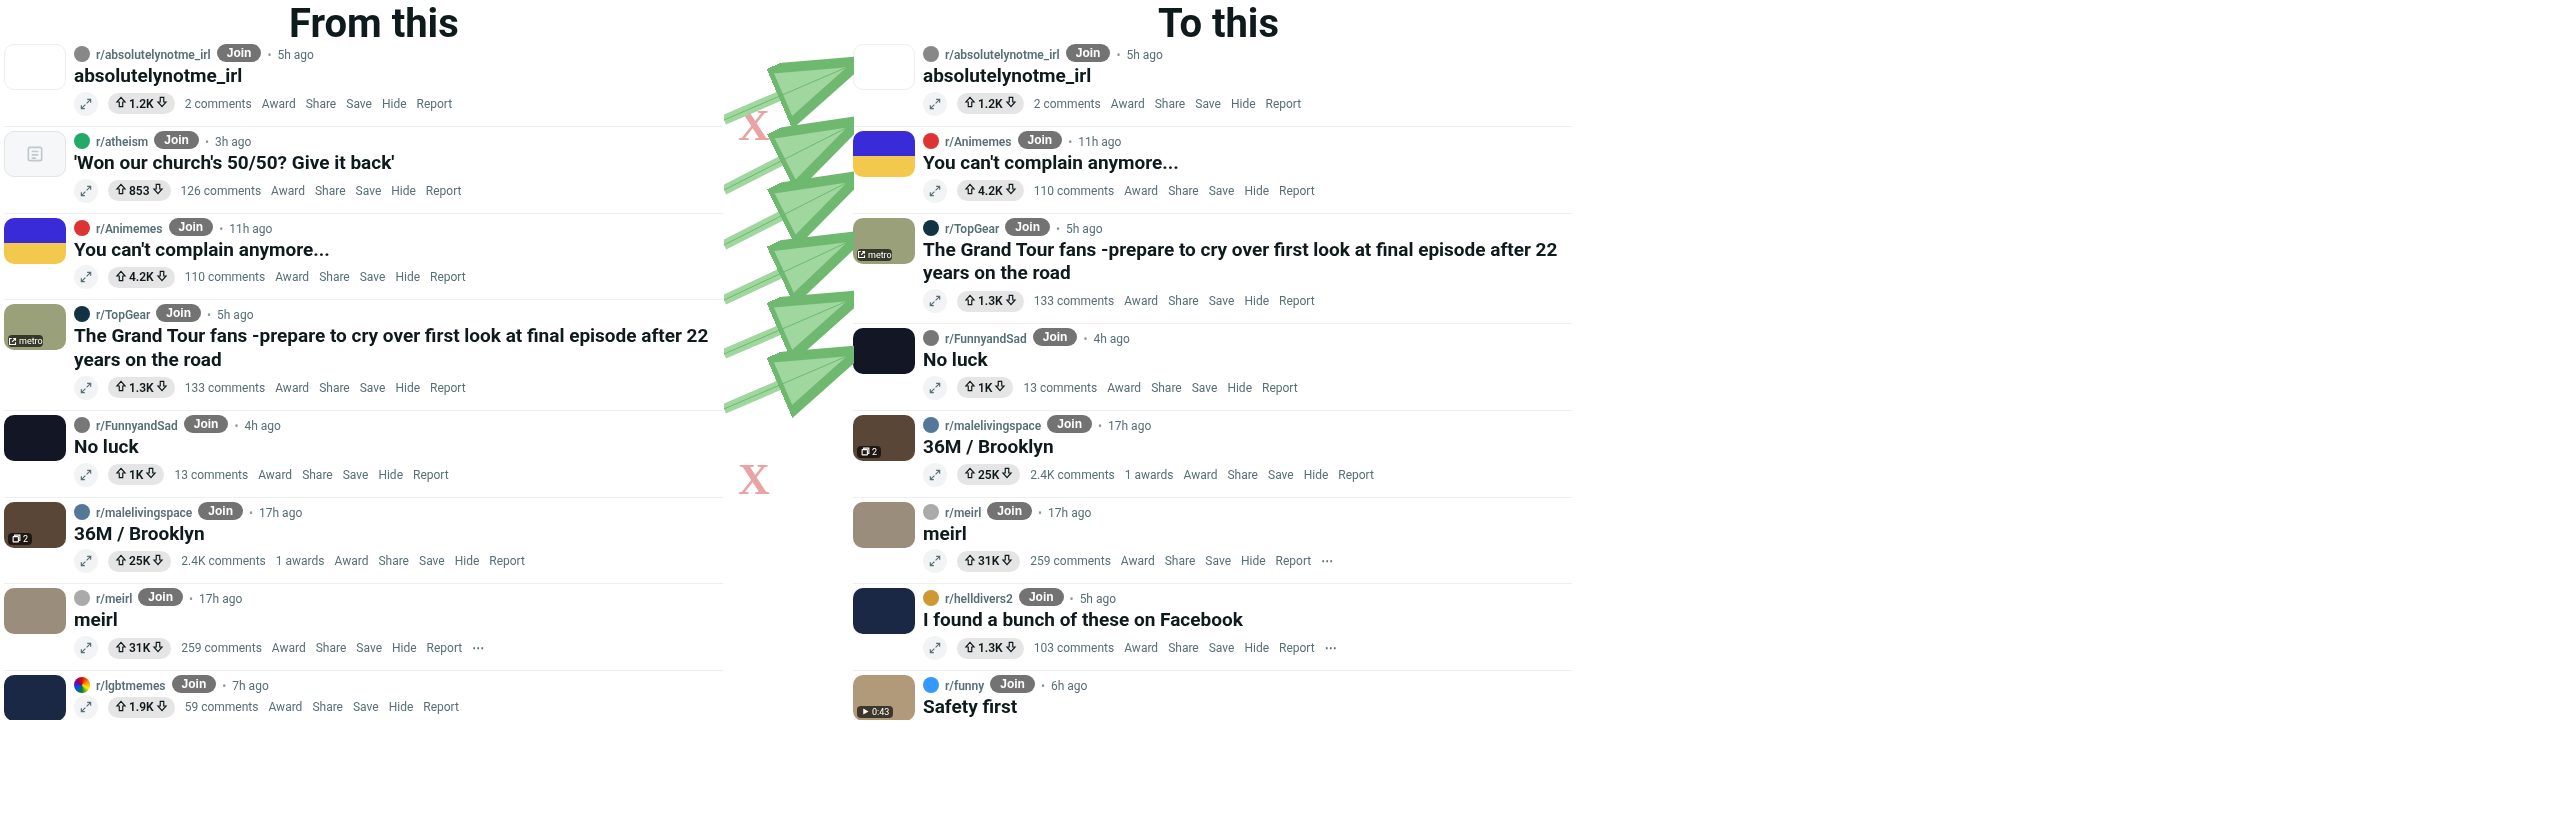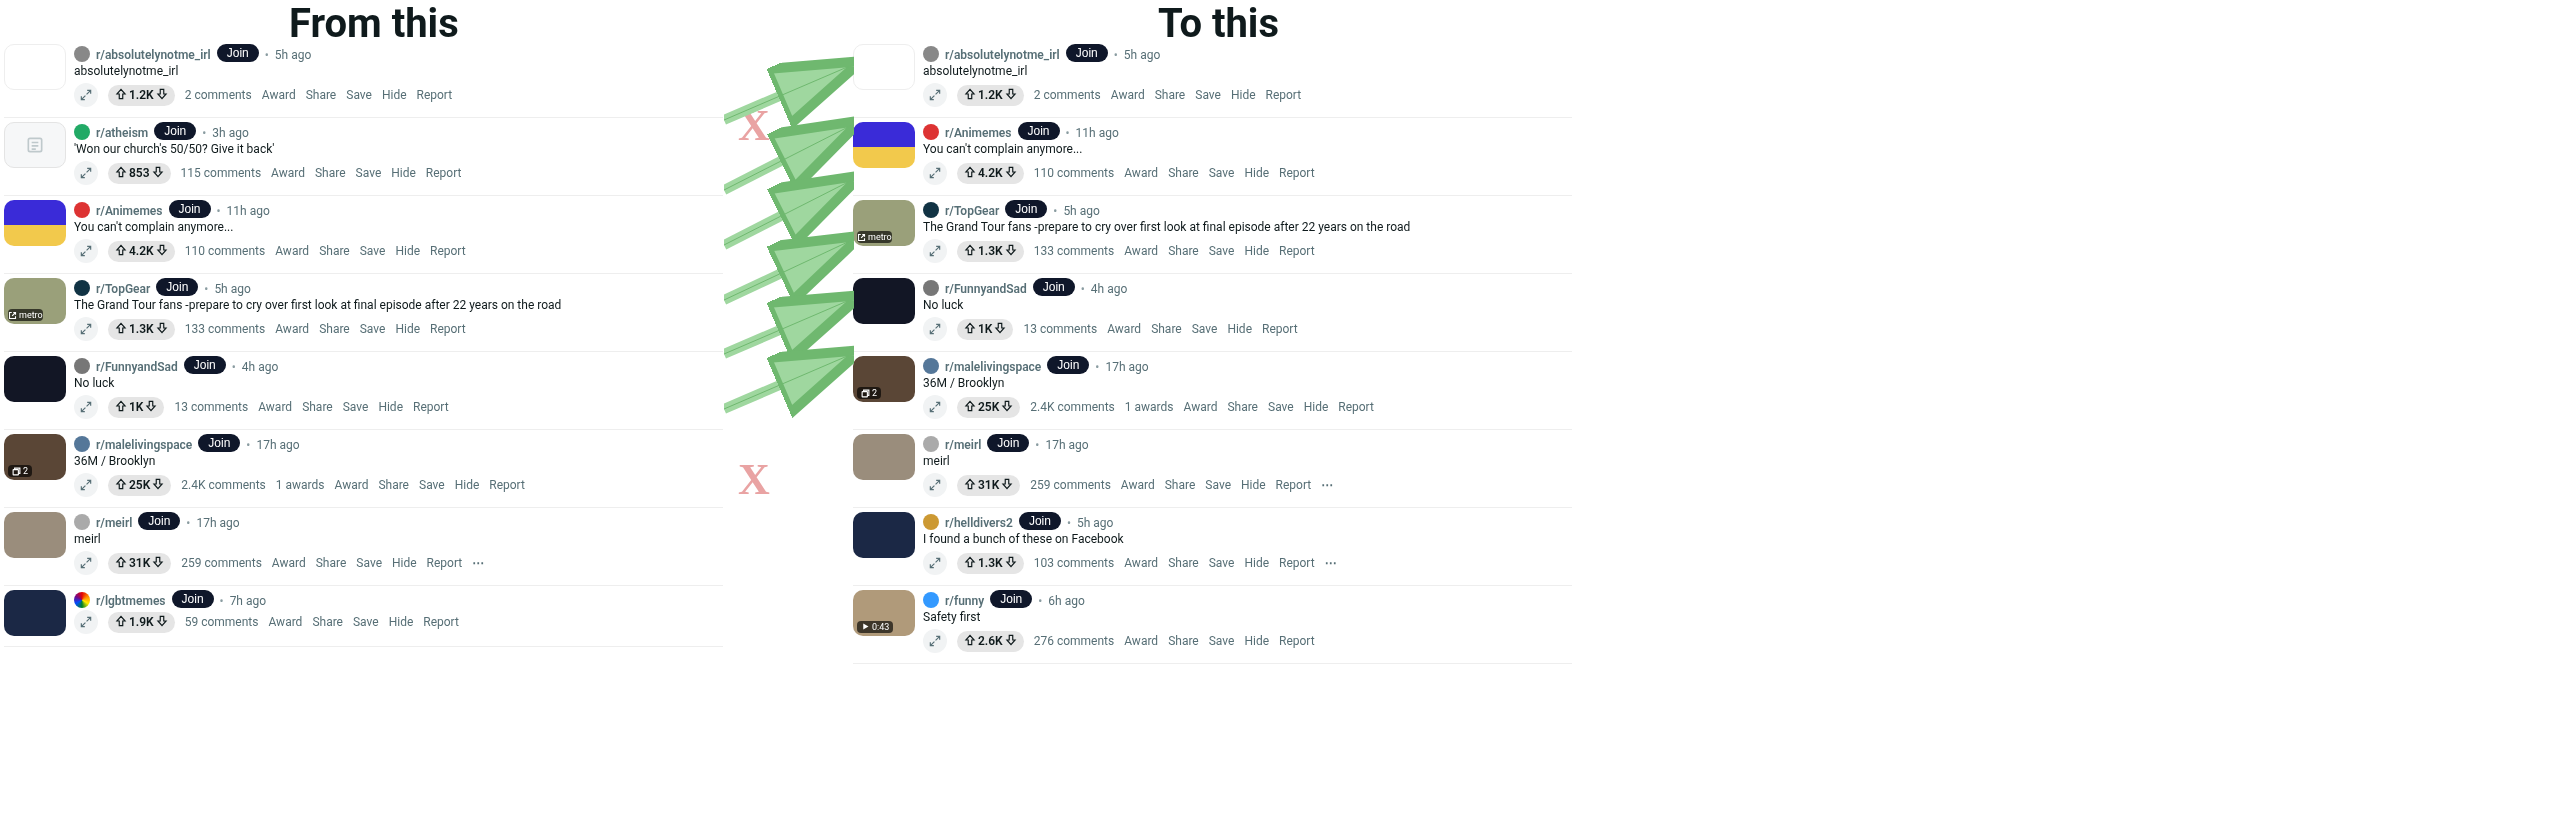--- a/index.html
+++ b/index.html
@@ -96,34 +96,34 @@
     color: #576f76;
     margin-bottom: 2px;
   }
   .sr-icon {
     width: 16px; height: 16px; border-radius: 50%;
     display: inline-block;
     flex: 0 0 16px;
   }
   .sr-name { color: #576f76; font-weight: 600; }
   .join {
-    background: #0f172a;
+    background: #737373;
     color: #fff;
     border: none;
     border-radius: 997px;
     padding: 2px 10px;
     font-size: 12px;
-    font-weight: 400;
+    font-weight: 700;
     cursor: pointer;
   }
   .dot { color: #8a9ca1; }
 
   .title {
-    font-size: 12px;
-    font-weight: 400;
+    font-size: 19px;
+    font-weight: 700;
     color: #0f1a1c;
     margin-bottom: 4px;
     line-height: 1.25;
   }
 
   .actions {
     display: flex;
     align-items: center;
     gap: 10px;
     font-size: 12px;
@@ -236,21 +236,21 @@
             </span>
             <span class="vote-group">
               <span><svg width="14" height="14" viewBox="0 0 24 24" fill="none" stroke="#0f1a1c" stroke-width="2">
                   <path d="M12 4l-7 8h4v8h6v-8h4z"></path>
                 </svg></span>
               <span class="score">853</span>
               <span><svg width="14" height="14" viewBox="0 0 24 24" fill="none" stroke="#0f1a1c" stroke-width="2">
                   <path d="M12 20l7-8h-4V4H9v8H5z"></path>
                 </svg></span>
             </span>
-            <span class="action-text">115 comments</span>
+            <span class="action-text">126 comments</span>
             <span class="action-text">Award</span>
             <span class="action-text">Share</span>
             <span class="action-text">Save</span>
             <span class="action-text">Hide</span>
             <span class="action-text">Report</span>
           </div>
         </div>
       </div>
       <div class="post">
         <div class="thumb bg-anime"></div>

